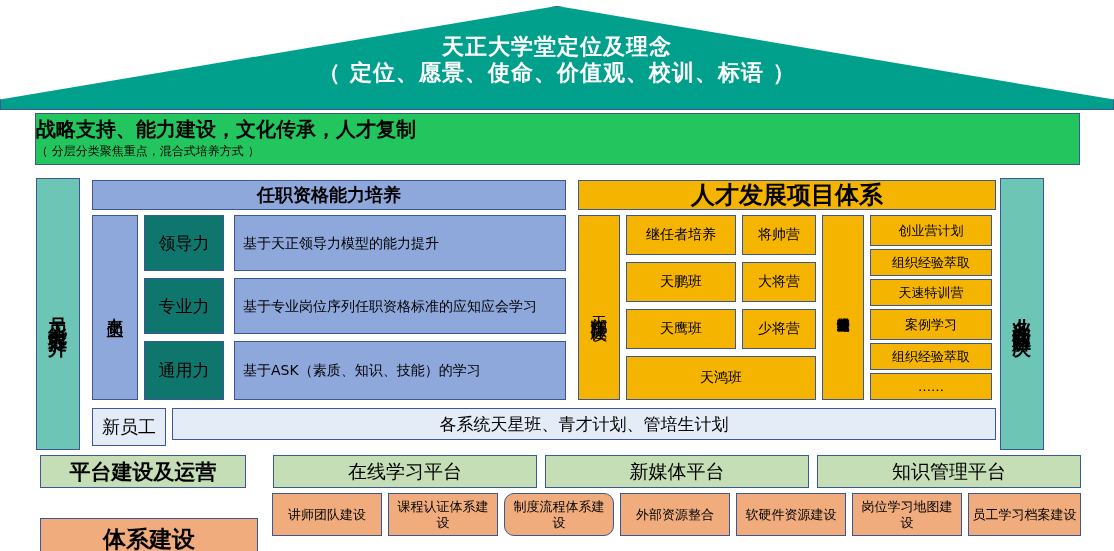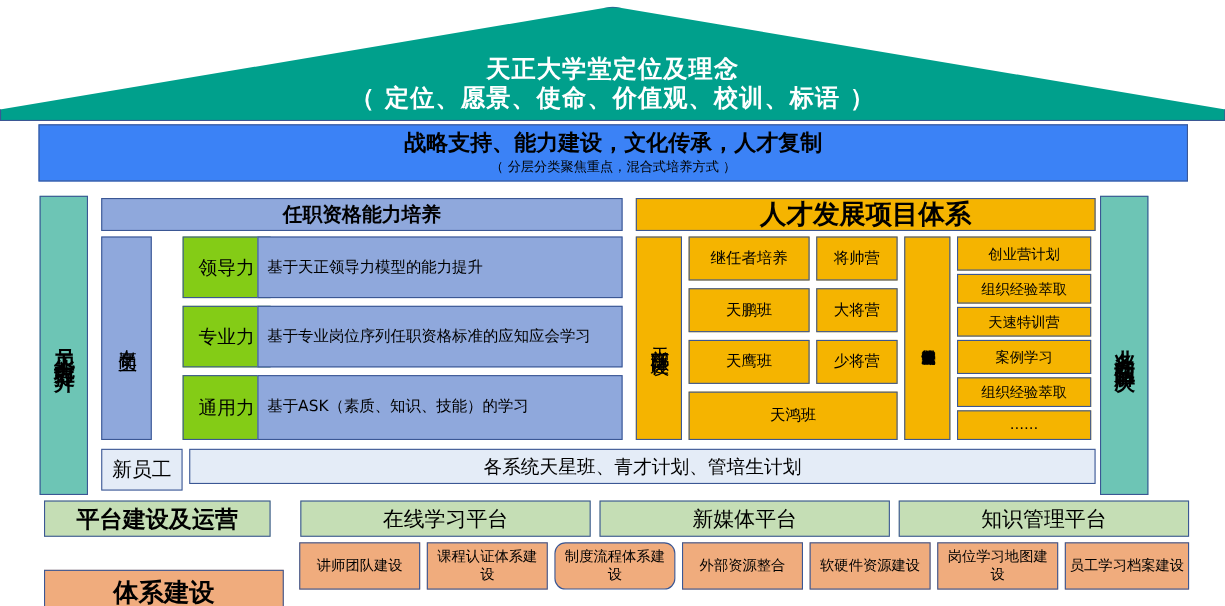--- a/index.html
+++ b/index.html
@@ -16,30 +16,30 @@
   .roof{
     position:absolute;left:0;top:6px;width:1114px;height:104px;
     background:#00A08C;
     border:1px solid #3B5794;
     box-sizing:border-box;
     clip-path:polygon(50% 0%, 100% 90%, 100% 100%, 0% 100%, 0% 90%);
     display:flex;align-items:flex-end;justify-content:center;
   }
   .roof-text{
     color:#ffffff;text-align:center;line-height:1.18;
-    font-weight:bold;padding-bottom:6px;
+    font-weight:bold;padding-bottom:23px;
   }
   .roof-l1{font-size:22px;letter-spacing:1px;}
   .roof-l2{font-size:22px;letter-spacing:1px;}
 
   
   .band2{
     position:absolute;left:35px;top:113px;width:1045px;height:52px;
-    background:#3b82f6;border:1px solid #3B5794;box-sizing:border-box;
-    display:flex;flex-direction:column;align-items:center;justify-content:center;
+    background:#22c55e;border:1px solid #3B5794;box-sizing:border-box;
+    display:flex;flex-direction:column;align-items:flex-start;justify-content:center;
   }
   .band2-l1{font-size:20px;font-weight:bold;color:#000;line-height:1.1;}
   .band2-l2{font-size:12px;color:#000;margin-top:3px;}
 
   
   .body-left-col{
     position:absolute;left:36px;top:178px;width:44px;height:272px;
     background:#6DC5B5;border:1px solid #3B5794;box-sizing:border-box;
     display:flex;align-items:center;justify-content:center;
   }
@@ -65,23 +65,23 @@
     display:flex;align-items:center;justify-content:center;
     font-size:18px;font-weight:bold;color:#000;
   }
   .blue-onjob{
     position:absolute;left:92px;top:215px;width:46px;height:185px;
     background:#8FA8DC;border:1px solid #3B5794;box-sizing:border-box;
     display:flex;align-items:center;justify-content:center;
   }
   .blue-cap{
     position:absolute;left:144px;width:80px;
-    background:#84cc16;border:1px solid #3B5794;box-sizing:border-box;
-    display:flex;align-items:center;justify-content:center;
-    font-size:17px;color:#000;margin-left:22px;
+    background:#0f766e;border:1px solid #3B5794;box-sizing:border-box;
+    display:flex;align-items:center;justify-content:center;
+    font-size:17px;color:#000;
   }
   .blue-desc{
     position:absolute;left:234px;width:332px;
     background:#8FA8DC;border:1px solid #3B5794;box-sizing:border-box;
     display:flex;align-items:center;
     padding:0 8px;font-size:14px;color:#000;line-height:1.35;
   }
 
   
   .or-hdr{

